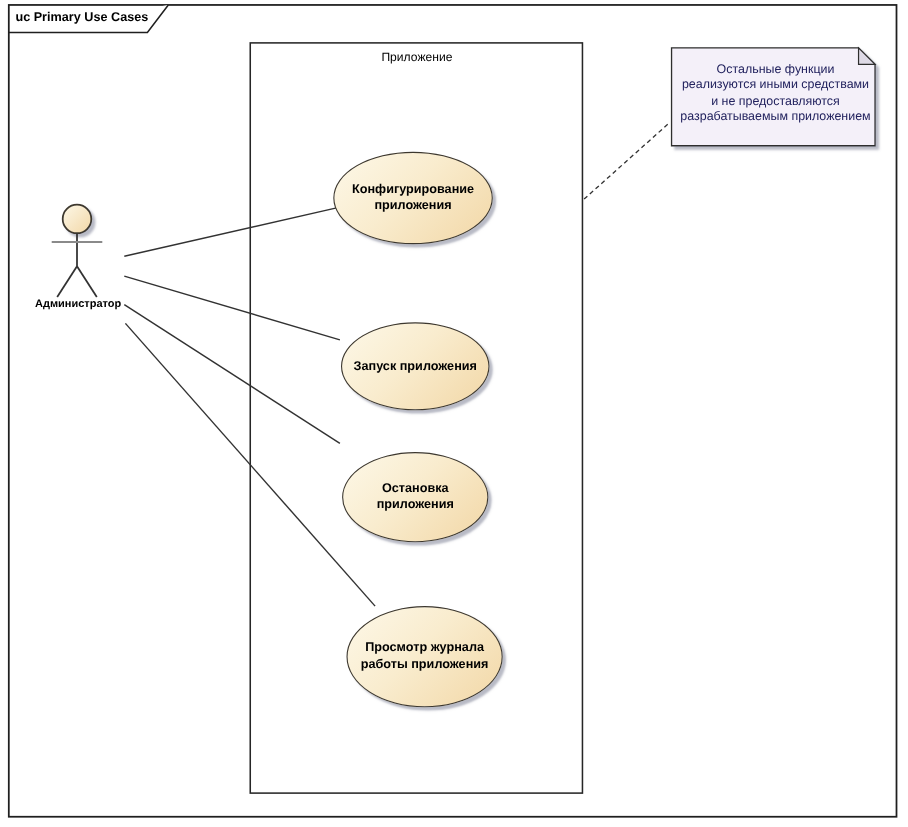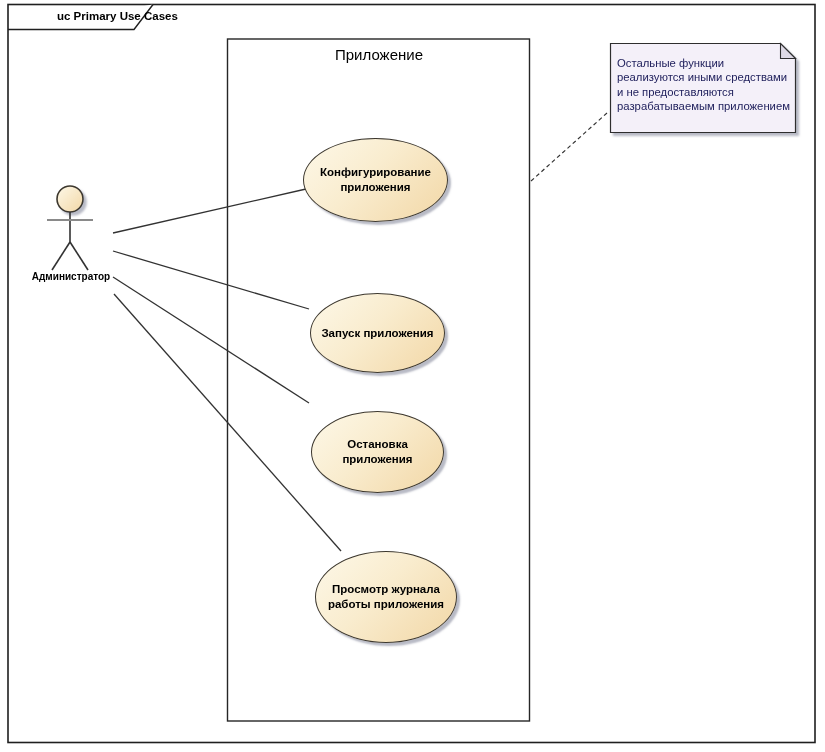--- a/index.html
+++ b/index.html
@@ -3,44 +3,45 @@
 <meta charset="utf-8">
 <style>
   html,body{margin:0;padding:0;background:#ffffff;}
   #stage{
     position:relative;width:825px;height:752px;background:#ffffff;overflow:hidden;
     font-family:"Liberation Sans","DejaVu Sans",sans-serif;
   }
   #shapes{position:absolute;left:0;top:0;z-index:1;}
   .txt{position:absolute;z-index:3;color:#000;}
   .frame-tab-label{
-    left:14px;top:10px;font-size:11.5px;font-weight:bold;white-space:nowrap;margin-left:43px;
+    left:14px;top:10px;font-size:11.5px;font-weight:bold;white-space:nowrap;
   }
   .boundary-label{
-    left:228px;top:46px;width:302px;text-align:center;font-size:15px;
+    left:228px;top:46px;width:302px;text-align:center;font-size:11px;
   }
   .actor-label{
     left:20px;top:271px;width:102px;text-align:center;font-size:10px;font-weight:bold;
   }
   .usecase{
     position:absolute;z-index:2;border-radius:50%;
     border:1.8px solid #3d382f;
     background:linear-gradient(135deg,#fdf8e8 0%,#f9ecce 45%,#f2d7a6 100%);
     box-shadow:3px 3px 2px rgba(125,130,150,0.55);
     display:flex;align-items:center;justify-content:center;
     text-align:center;font-size:11.5px;font-weight:bold;line-height:15px;
     box-sizing:border-box;padding:0 7px;
   }
   #uc1{left:303px;top:138px;width:145px;height:84px;}
   #uc2{left:310px;top:293px;width:135px;height:80px;padding:0 3px;}
   #uc3{left:311px;top:411px;width:133px;height:82px;text-align:center;}
   #uc4{left:315px;top:551px;width:142px;height:92px;padding:0 5px;text-align:center;}
   .note-text{
     left:617px;top:56px;width:176px;font-size:11.3px;line-height:14.3px;
     color:#22225e;
+    text-align:center;
   }
 </style>
 </head>
 <body>
 
 <div id="stage">
 
   <svg id="shapes" width="825" height="752" viewBox="0 0 825 752">
     <defs>
       <linearGradient id="creamGrad" x1="0" y1="0" x2="1" y2="1">

